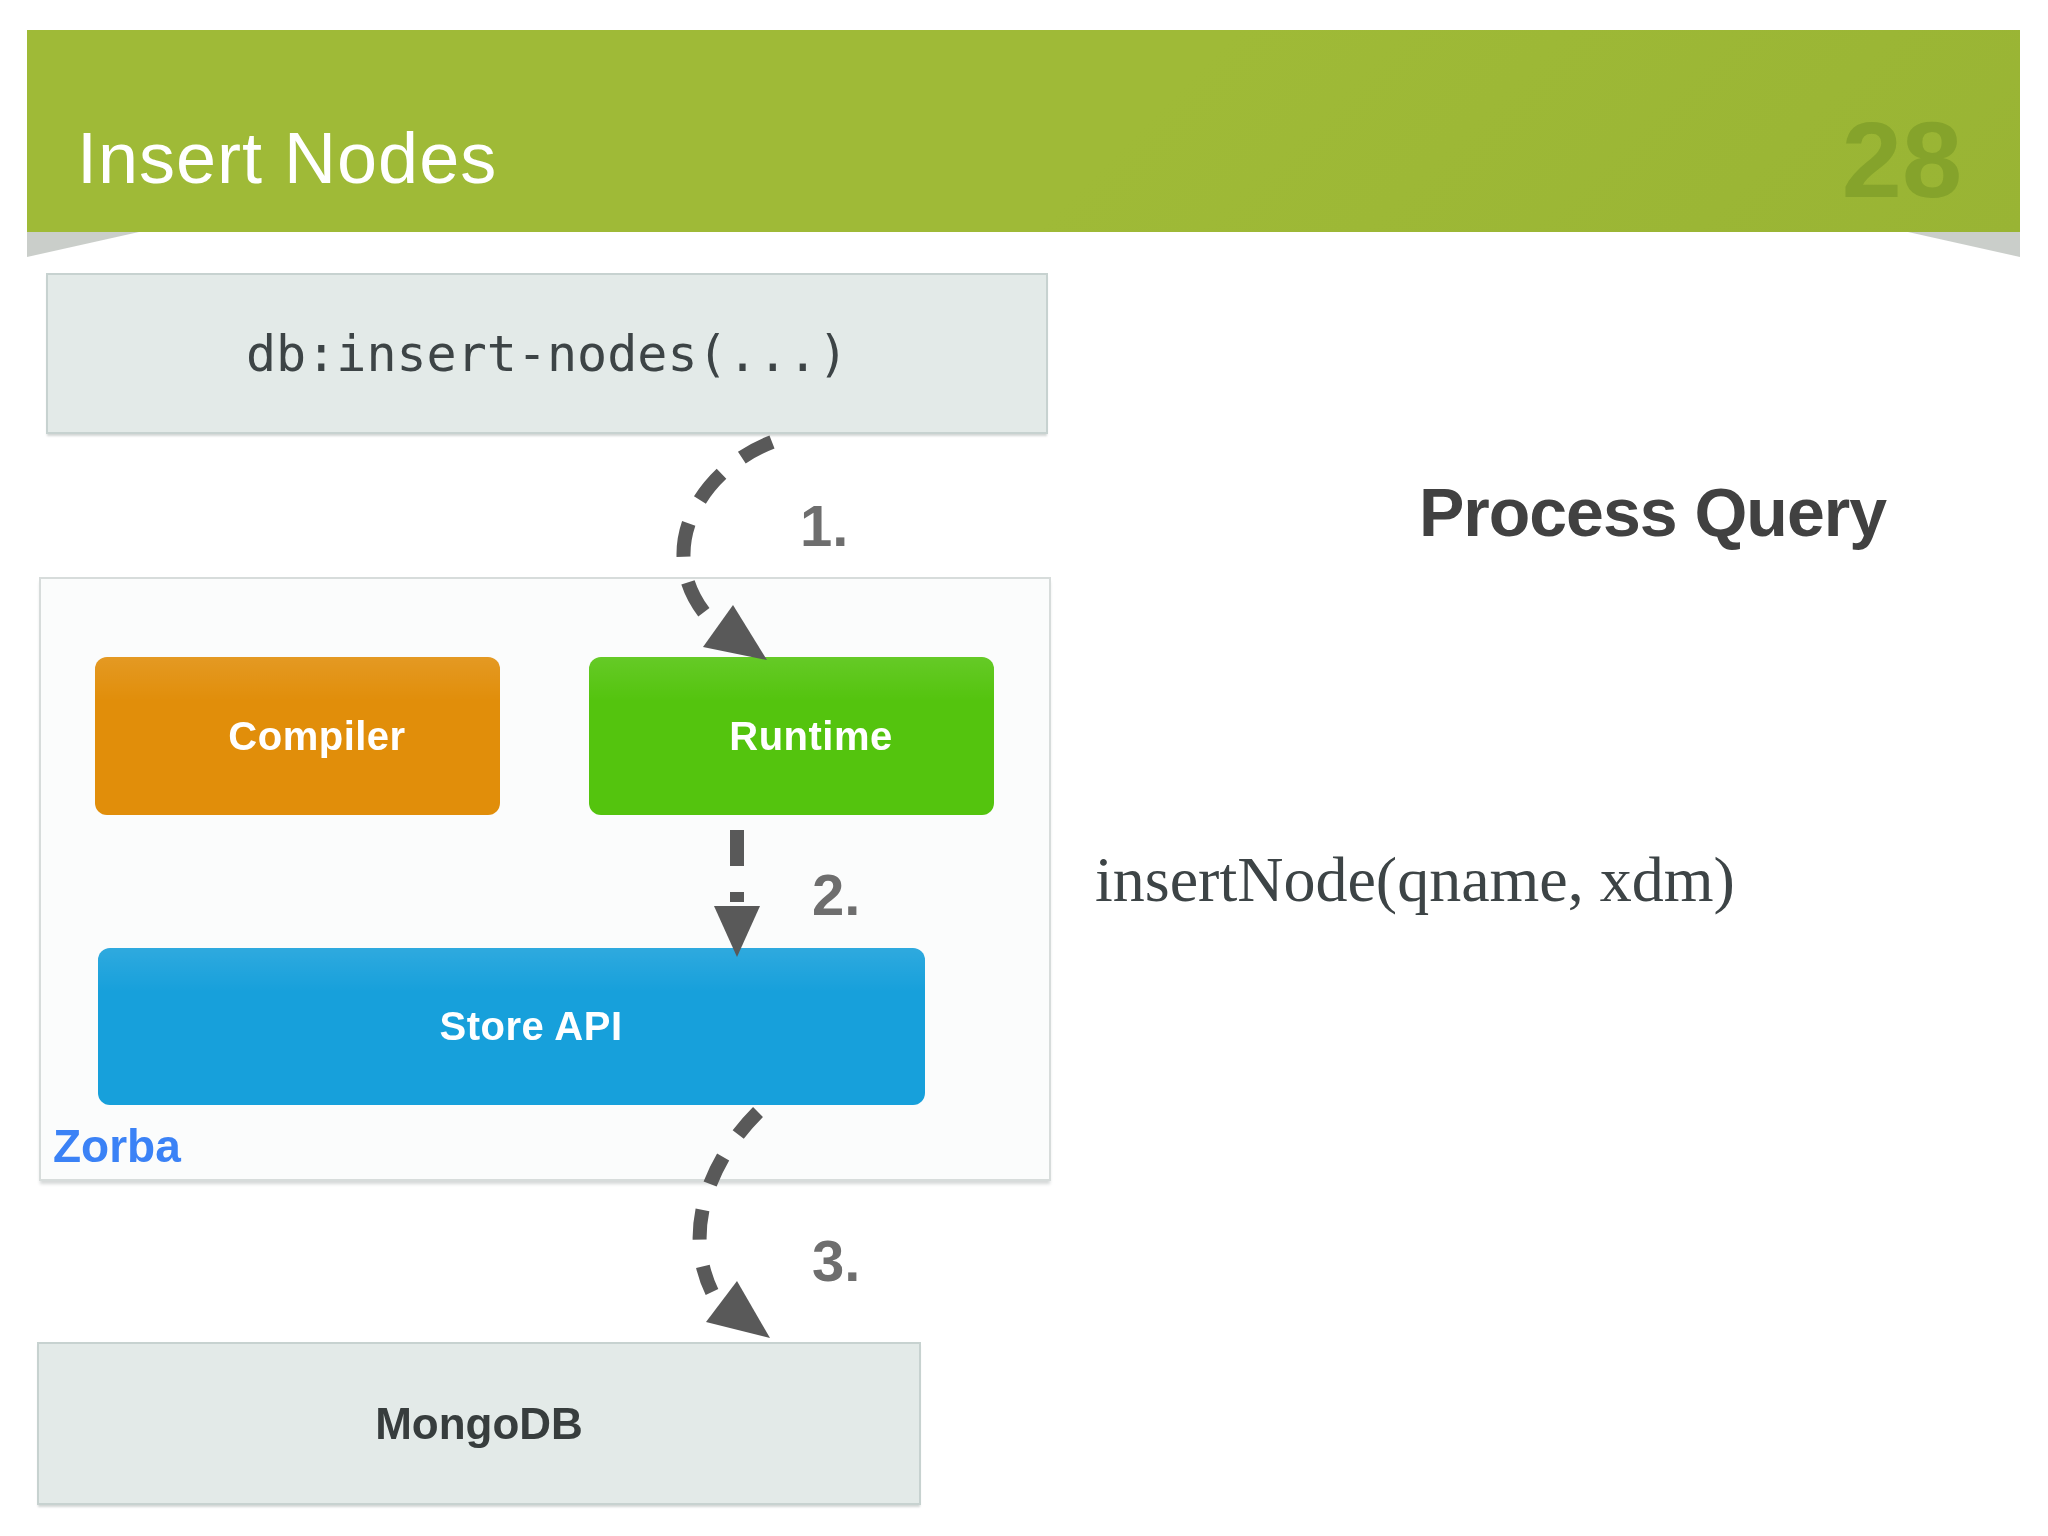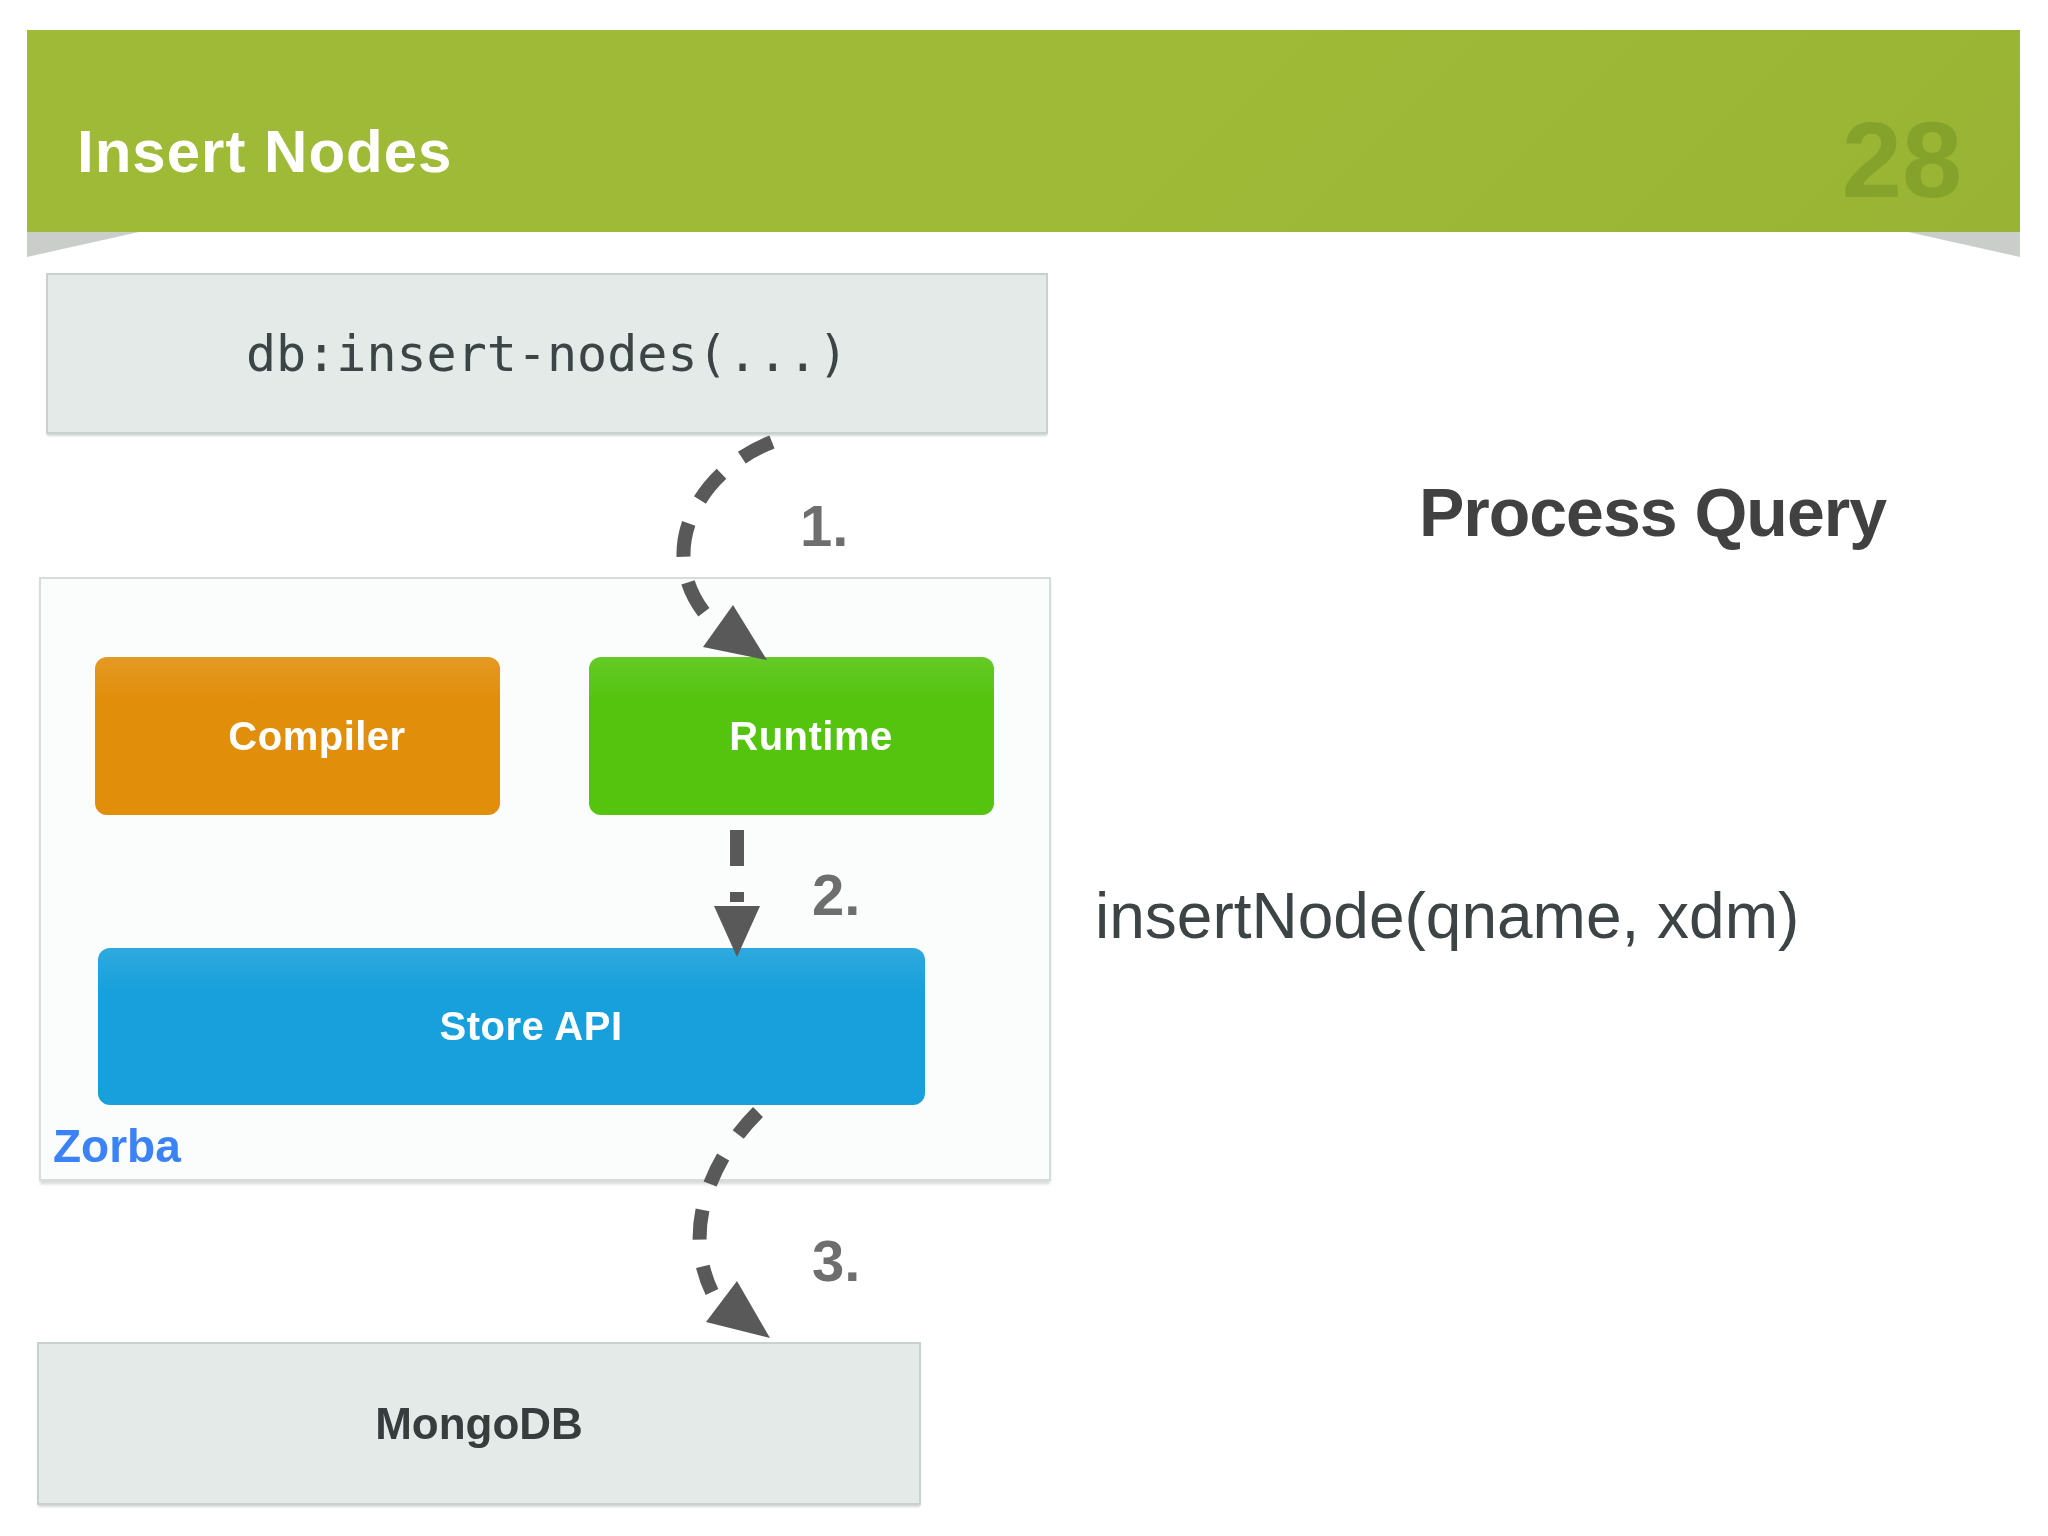--- a/index.html
+++ b/index.html
@@ -28,21 +28,21 @@
     overflow:hidden;
   }
 
   
   .title-bar{
     position:absolute;left:27px;top:30px;width:1993px;height:202px;
     background:linear-gradient(135deg, var(--header-green) 0%, var(--header-green) 55%, #99b434 100%);
   }
   .slide-title{
     position:absolute;left:50px;top:92px;
-    color:#ffffff;font-size:60px;font-weight:700;letter-spacing:1px;
+    color:#ffffff;font-size:72px;font-weight:400;letter-spacing:1px;
     line-height:1.0;white-space:nowrap;
   }
   .page-number{
     position:absolute;right:58px;top:76px;
     color:var(--page-number-green);font-size:108px;font-weight:700;
     line-height:1.0;
   }
   .fold{position:absolute;width:0;height:0;top:232px;}
   .fold-left{left:27px;border-top:25px solid var(--fold-gray);border-right:112px solid transparent;opacity:.8;}
   .fold-right{left:1908px;border-top:25px solid var(--fold-gray);border-left:112px solid transparent;opacity:.8;}
@@ -105,22 +105,22 @@
 
   
   .annotation{
     position:absolute;left:1180px;width:706px;text-align:right;
     color:var(--annotation-gray);font-size:68px;font-weight:700;
     letter-spacing:-1px;line-height:1.0;white-space:nowrap;
   }
   .annotation-process{top:478px;}
   .annotation-bson{top:1208px;}
   .annotation-code{
-    position:absolute;left:1095px;top:884px;
-    font-family:Liberation Sans, sans-serif;
+    position:absolute;left:1095px;top:848px;
+    font-family:Liberation Serif, serif;
     font-size:64px;font-weight:400;color:var(--code-gray);
     line-height:1.0;white-space:nowrap;
   }
 </style>
 </head>
 <body>
 
 <div class="slide">
 
   <div class="title-bar">

